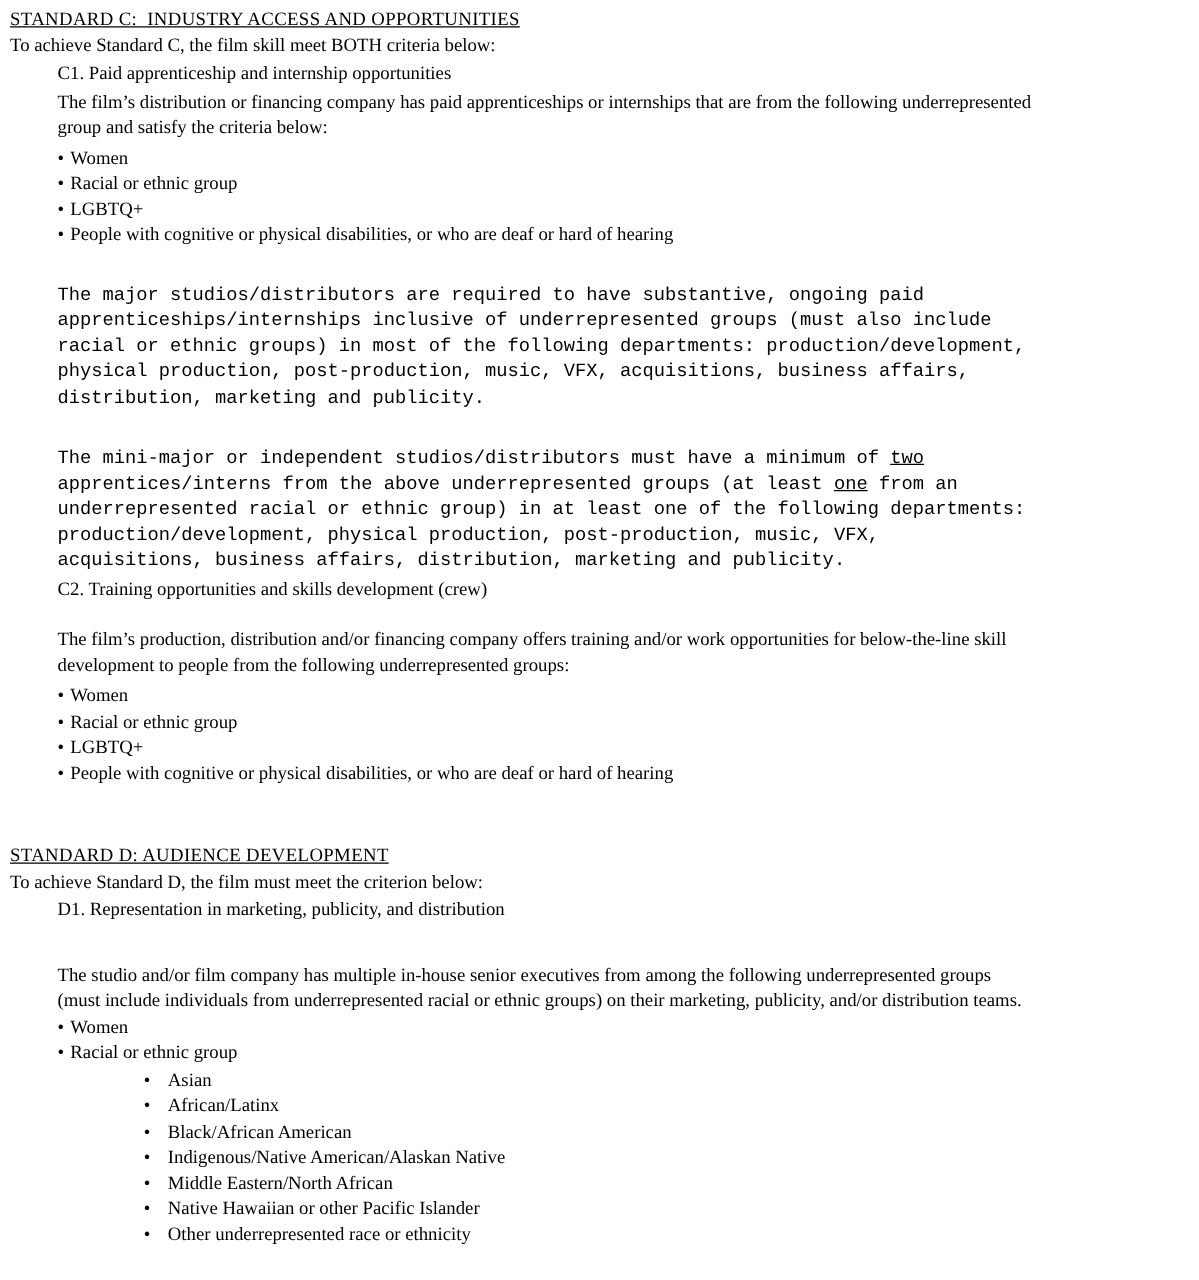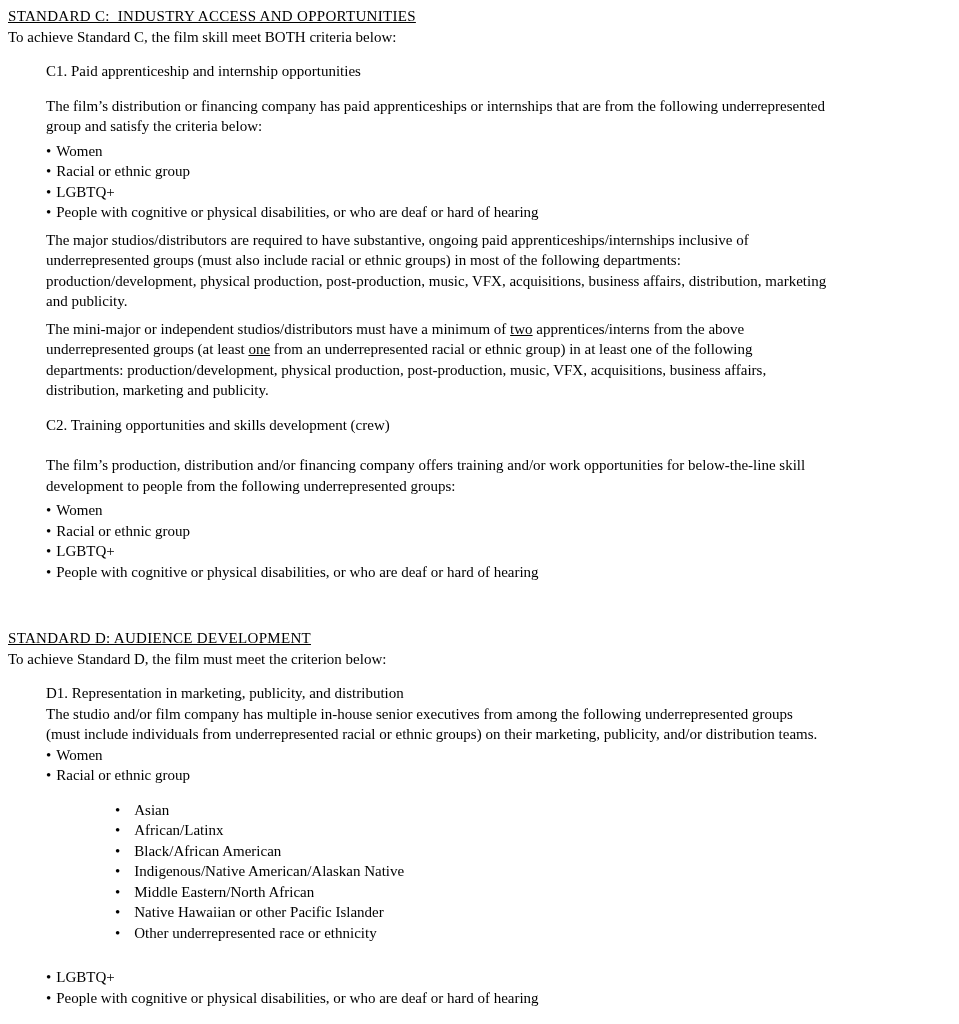--- a/index.html
+++ b/index.html
@@ -22,25 +22,25 @@
   }
   .block { margin-left: 38px; margin-right: 2px; }
   .para { margin: 0; }
   .u { text-decoration: underline; }
   .bullet { display: flex; align-items: baseline; }
   .bullet .b { flex: 0 0 auto; margin-right: 5px; }
   .bullet .t { flex: 1 1 auto; }
   .sub { margin-left: 69px; }
   .sub .b { margin-right: 14px; }
   .gap4  { margin-top: 4px; }
-  .gap14 { margin-top: 14px; }
-  .gap16 { margin-top: 7px; }
+  .gap14 { margin-top: 2px; }
+  .gap16 { margin-top: 28px; font-family: Liberation Mono, monospace; }
   .gap20 { margin-top: 20px; }
   .gap24 { margin-top: 24px; }
-  .gap32 { }
+  .gap32 { margin-top: 32px; }
   .gap36 { margin-top: 46px; }
 </style>
 </head>
 <body>
 
 <div class="page">
 
   <div class="heading">STANDARD C:  INDUSTRY ACCESS AND OPPORTUNITIES</div>
   <div>To achieve Standard C, the film skill meet BOTH criteria below:</div>
 

